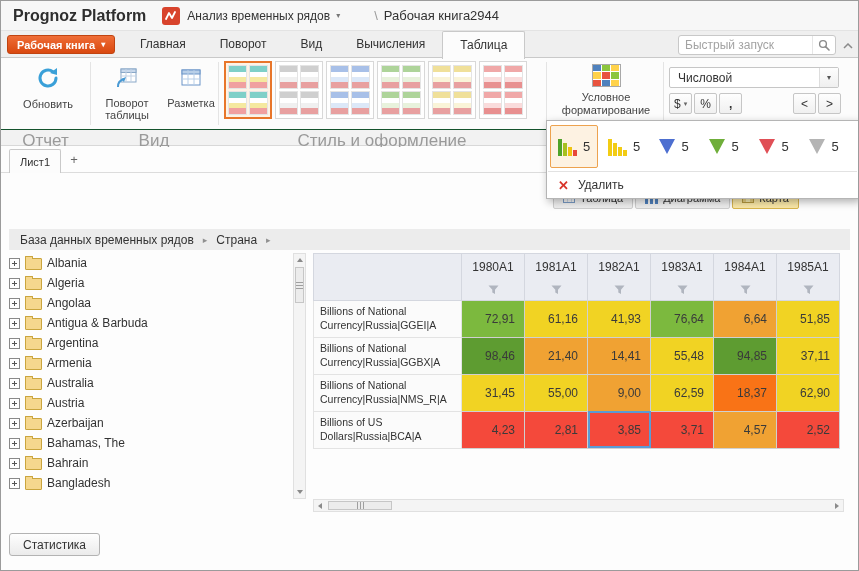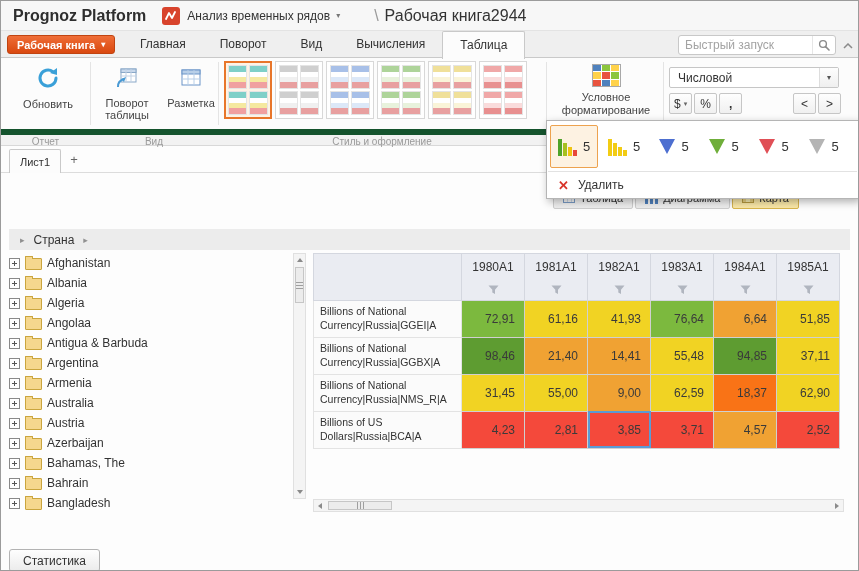--- a/index.html
+++ b/index.html
@@ -4,21 +4,21 @@
 <style>
   html,body{margin:0;padding:0;background:#e9e9e9;font-family:"Liberation Sans",sans-serif;}
   #win{position:relative;width:859px;height:571px;background:#fdfdfd;border:1px solid #9b9b9b;box-sizing:border-box;overflow:hidden;}
 
   
   .titlebar{position:absolute;left:0;top:0;width:100%;height:30px;background:#f7f7f7;border-bottom:1px solid #e3e3e3;display:flex;align-items:center;box-sizing:border-box;}
   .brand{margin-left:12px;font-size:16px;font-weight:bold;color:#2e2e2e;}
   .appicon{margin-left:16px;width:18px;height:18px;border-radius:3px;background:#d8432c;display:flex;align-items:center;justify-content:center;flex:none;}
   .appmenu{margin-left:7px;font-size:12px;color:#333;display:flex;align-items:center;gap:6px;}
   .caret{font-size:8px;color:#777;}
-  .docpath{margin-left:34px;font-size:16px;color:#333;}
+  .docpath{margin-left:34px;font-size:13px;color:#333;}
   .psep{color:#999;margin-right:6px;}
 
   
   .tabrow{position:absolute;left:0;top:30px;width:100%;height:27px;background:#efefef;border-bottom:1px solid #c9c9c9;box-sizing:border-box;}
   .wbbtn{position:absolute;left:6px;top:4px;height:19px;padding:0 9px;background:linear-gradient(#ef6d36,#d9480f);border:1px solid #c04310;border-radius:3px;color:#fff;font-size:11px;font-weight:bold;display:flex;align-items:center;gap:6px;box-sizing:border-box;}
   .wbcaret{font-size:8px;}
   .tabs{position:absolute;left:122px;top:0;height:27px;display:flex;}
   .tab{padding:0 17px;line-height:26px;font-size:12px;color:#333;}
   .tab.active{background:#fcfcfc;border:1px solid #c9c9c9;border-bottom:none;border-radius:2px 2px 0 0;box-sizing:border-box;height:28px;position:relative;z-index:3;}
   .search{position:absolute;right:22px;top:4px;width:158px;height:20px;background:#fff;border:1px solid #c8c8c8;border-radius:3px;display:flex;align-items:center;box-sizing:border-box;}
@@ -44,21 +44,21 @@
   .numcombo{position:absolute;left:668px;top:9px;width:170px;height:21px;border:1px solid #c6c6c6;background:#fff;border-radius:2px;box-sizing:border-box;display:flex;align-items:center;font-size:12px;color:#333;}
   .numcombo .nval{flex:1;padding-left:8px;}
   .nfcaret{width:18px;height:100%;display:flex;align-items:center;justify-content:center;border-left:1px solid #ddd;font-size:8px;color:#555;background:linear-gradient(#fdfdfd,#efefef);}
   .nfrow{position:absolute;left:668px;top:35px;width:172px;display:flex;gap:2px;align-items:center;}
   .nfbtn{height:21px;min-width:23px;border:1px solid #c6c6c6;border-radius:2px;background:linear-gradient(#fefefe,#f0f0f0);display:flex;align-items:center;justify-content:center;font-size:12px;color:#333;box-sizing:border-box;padding:0 4px;}
   .nfbtn .mini{font-size:7px;color:#666;margin-left:3px;}
   .nfbtn.comma{font-weight:bold;}
   .nfgap{flex:1;}
 
   
-  .groupstrip{position:absolute;left:0;top:128px;width:100%;height:17px;background:#f2f2f2;border-top:6px solid #14532d;border-bottom:1px solid #d8d8d8;box-sizing:border-box;font-size:10px;color:#9a9a9a;}
+  .groupstrip{position:absolute;left:0;top:128px;width:100%;height:17px;background:#f2f2f2;border-top:1px solid #14532d;border-bottom:1px solid #d8d8d8;box-sizing:border-box;font-size:17px;color:#9a9a9a;}
   .glabel{position:absolute;top:1px;text-align:center;}
 
   
   .content{position:absolute;left:0;top:146px;width:100%;bottom:0;background:#fdfdfd;}
   .sheettab{position:absolute;left:8px;top:2px;width:52px;height:24px;background:#fcfcfc;border:1px solid #c9c9c9;border-bottom:none;border-radius:2px 2px 0 0;font-size:11px;color:#333;display:flex;align-items:center;justify-content:center;box-sizing:border-box;z-index:2;}
   .addtab{position:absolute;left:64px;top:5px;width:18px;text-align:center;font-size:13px;color:#666;}
   .sheetline{position:absolute;left:0;top:25px;width:100%;height:1px;background:#dcdcdc;}
 
   .viewbtns{position:absolute;left:552px;top:40px;display:flex;gap:2px;z-index:1;}
   .vbtn{height:22px;padding:0 9px;border:1px solid #cfcfcf;border-radius:2px;background:linear-gradient(#fdfdfd,#eee);font-size:11px;color:#333;display:flex;align-items:center;gap:5px;box-sizing:border-box;}
@@ -109,21 +109,21 @@
   .gridwrap{position:absolute;left:312px;top:106px;}
   table.grid{border-collapse:collapse;}
   .grid th,.grid td{box-sizing:border-box;}
   .corner{width:148px;background:#eaecf2;border:1px solid #d4d7df;}
   .yearh{width:63px;height:26px;background:#eaecf2;border:1px solid #d4d7df;border-bottom:none;font-size:12px;font-weight:normal;color:#333;text-align:center;}
   .funh{height:20px;background:#eaecf2;border:1px solid #d4d7df;border-top:none;text-align:center;vertical-align:top;}
   .rowh{width:148px;height:37px;background:#fbfbfb;border:1px solid #e3e3e3;font-size:10.5px;font-weight:normal;color:#333;text-align:left;padding:2px 6px;line-height:1.3;}
   .cell{width:63px;height:37px;border:1px solid #d0d0d0;font-size:12px;color:#3a3a3a;text-align:right;padding-right:9px;}
   .cell.sel{outline:2px solid var(--sel);outline-offset:-2px;}
 
-  .statbtn{position:absolute;left:8px;top:402px;height:23px;padding:0 13px;border:1px solid #b3b3b3;border-radius:3px;background:linear-gradient(#fefefe,#ebebeb);font-size:12px;color:#333;display:flex;align-items:center;box-sizing:border-box;}
+  .statbtn{position:absolute;left:8px;top:386px;height:23px;padding:0 13px;border:1px solid #b3b3b3;border-radius:3px;background:linear-gradient(#fefefe,#ebebeb);font-size:12px;color:#333;display:flex;align-items:center;box-sizing:border-box;}
 </style>
 </head>
 <body>
 
 <div id="win">
 
   <div class="titlebar">
     <span class="brand">Prognoz Platform</span>
     <span class="appicon">
       <svg width="12" height="10" viewBox="0 0 12 10">
@@ -299,31 +299,27 @@
           <span class="vicon chart-icon"></span>
           <span>Диаграмма</span>
         </div>
         <div class="vbtn hl">
           <span class="vicon map-icon"></span>
           <span>Карта</span>
         </div>
       </div>
 
     <div class="breadcrumb" id="bc">
+        <span class="bc-item">База данных временных рядов</span>
         <span class="bc-sep">▸</span>
         <span class="bc-item">Страна</span>
         <span class="bc-sep">▸</span>
       </div>
 
     <div class="tree" id="tree">
-        <div class="titem">
-          <span class="expand"></span>
-          <span class="folder"></span>
-          <span class="tlabel">Afghanistan</span>
-        </div>
         <div class="titem">
           <span class="expand"></span>
           <span class="folder"></span>
           <span class="tlabel">Albania</span>
         </div>
         <div class="titem">
           <span class="expand"></span>
           <span class="folder"></span>
           <span class="tlabel">Algeria</span>
         </div>

